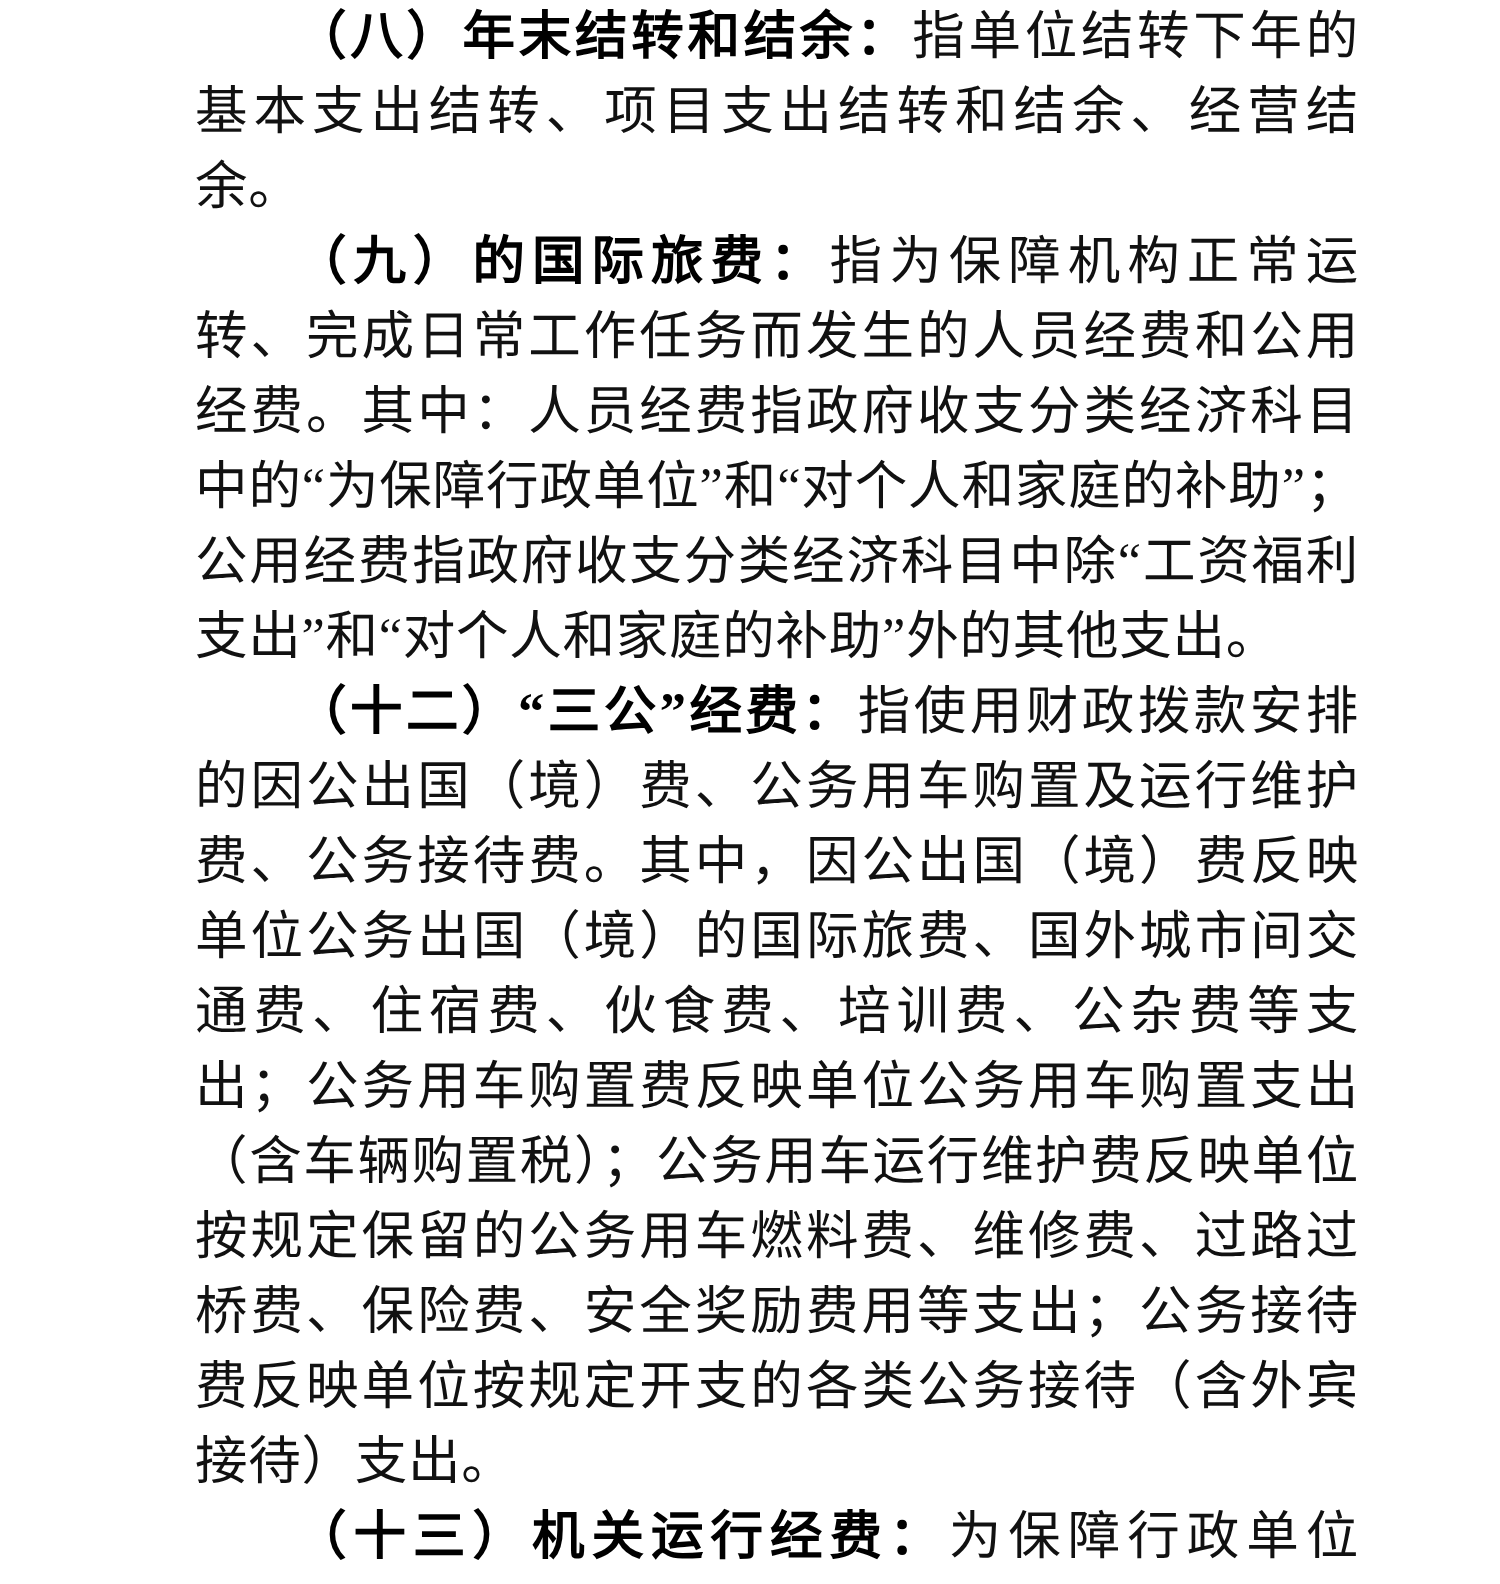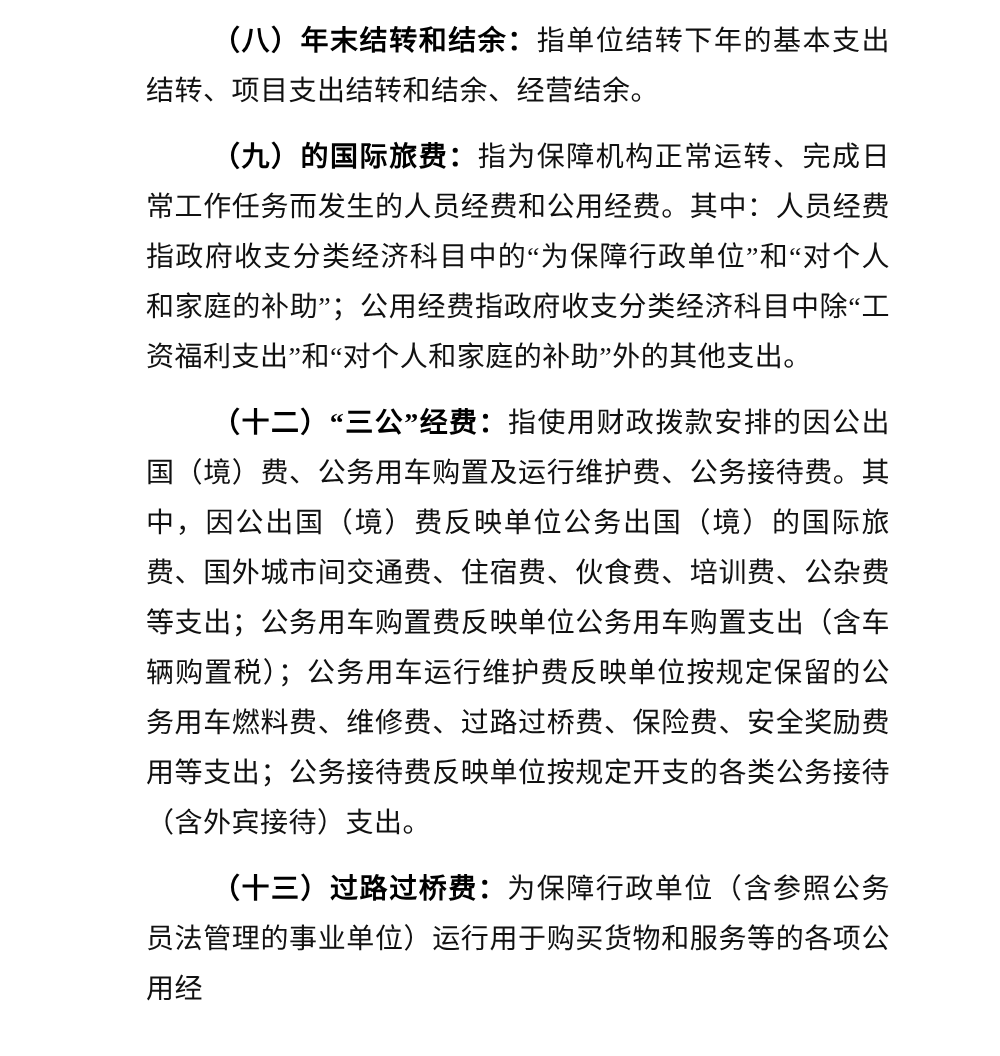--- a/index.html
+++ b/index.html
@@ -15,23 +15,23 @@
     overflow: hidden;
     font-family: "Liberation Serif", serif;
   }
   .content {
     position: absolute;
     left: 130px;
     top: 0;
     width: 776px;
   }
   .para {
-    margin: 16px;
+    margin: 0;
     padding: 0;
-    font-size: 28px;
+    font-size: 35px;
     line-height: 50px;
     color: #111111;
     text-align: justify;
     text-justify: inter-character;
     text-indent: 66px;
     word-break: normal;
     letter-spacing: 0.5px;
   }
   .para .lead {
     font-weight: 700;
@@ -45,16 +45,16 @@
   <section class="content">
 
     <p class="para"><strong class="lead">（八）年末结转和结余：</strong><span class="body-text">指单位结转下年的基本支出结转、项目支出结转和结余、经营结余。</span></p>
 
     <p class="para"><strong class="lead">（九）的国际旅费：</strong><span class="body-text">指为保障机构正常运转、完成日常工作任务而发生的人员经费和公用经费。其中：人员经费指政府收支分类经济科目中的“为保障行政单位”和“对个人和家庭的补助”；公用经费指政府收支分类经济科目中除“工资福利支出”和“对个人和家庭的补助”外的其他支出。</span></p>
 
 
 
     <p class="para"><strong class="lead">（十二）“三公”经费：</strong><span class="body-text">指使用财政拨款安排的因公出国（境）费、公务用车购置及运行维护费、公务接待费。其中，因公出国（境）费反映单位公务出国（境）的国际旅费、国外城市间交通费、住宿费、伙食费、培训费、公杂费等支出；公务用车购置费反映单位公务用车购置支出（含车辆购置税）；公务用车运行维护费反映单位按规定保留的公务用车燃料费、维修费、过路过桥费、保险费、安全奖励费用等支出；公务接待费反映单位按规定开支的各类公务接待（含外宾接待）支出。</span></p>
 
-    <p class="para"><strong class="lead">（十三）过路过桥费：</strong><span class="body-text">为保障行政单位（含参照公务员法管理的事业单位）运行用于购买货物和服务等的各项公用经</span></p>
+    <p class="para"><strong class="lead">（十三）机关运行经费：</strong><span class="body-text">为保障行政单位（含参照公务员法管理的事业单位）运行用于购买货物和服务等的各项公用经</span></p>
 
   </section>
 </main>
 
 </body></html>

